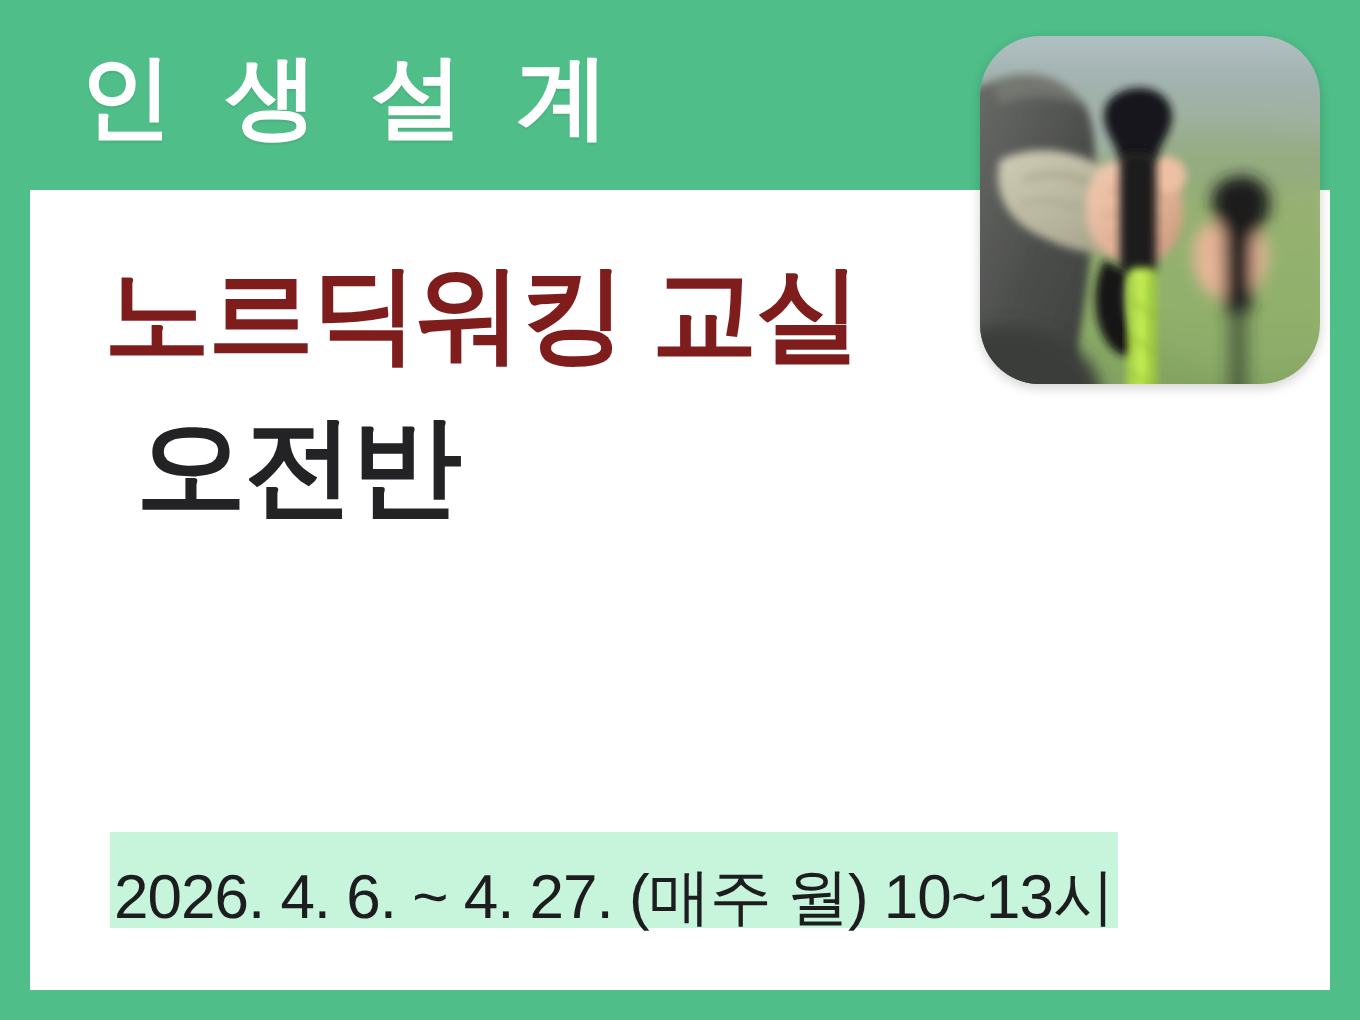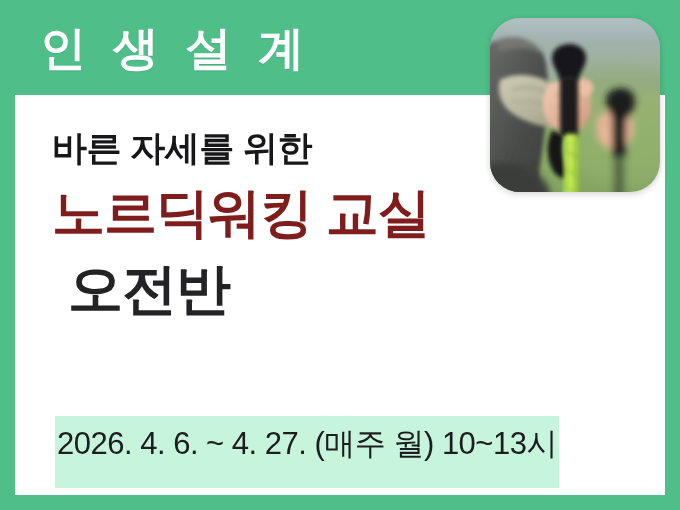--- a/index.html
+++ b/index.html
@@ -95,23 +95,23 @@
     margin: 16px;
   }
   
   .date-band {
     position: absolute;
     left: 55px;
     top: 416px;
     height: 48px;
     background: #c6f5dc;
     display: flex;
-    align-items: flex-start;
+    align-items: flex-end;
     z-index: 3;
-    padding: 12px 2px;
+    padding: 0 2px;
   }
   .date-text {
     font-size: 31px;
     font-weight: normal;
     color: #1d1d20;
     line-height: 1;
     letter-spacing: -0.5px;
     white-space: nowrap;
   }
 </style>
@@ -229,21 +229,20 @@
         <rect x="124" y="132" width="10" height="56" rx="3" fill="#2b2d2b" opacity="0.55"></rect>
       </g>
 
       <g filter="url(#blurMid)">
         <path d="M-10 150 C 14 140, 38 146, 52 160 C 60 168, 62 178, 60 190 L -10 190 Z" fill="#3b3d3b"></path>
       </g>
     </svg>
   </div>
 
   <div class="text-block">
-    <div class="line-eyebrow">바른 자세를 위한</div>
     <div class="line-title">노르딕워킹 교실</div>
     <div class="line-session">오전반</div>
   </div>
 
   <div class="date-band">
     <span class="date-text">2026. 4. 6. ~ 4. 27. (매주 월) 10~13시</span>
   </div>
 
 </div>
 

